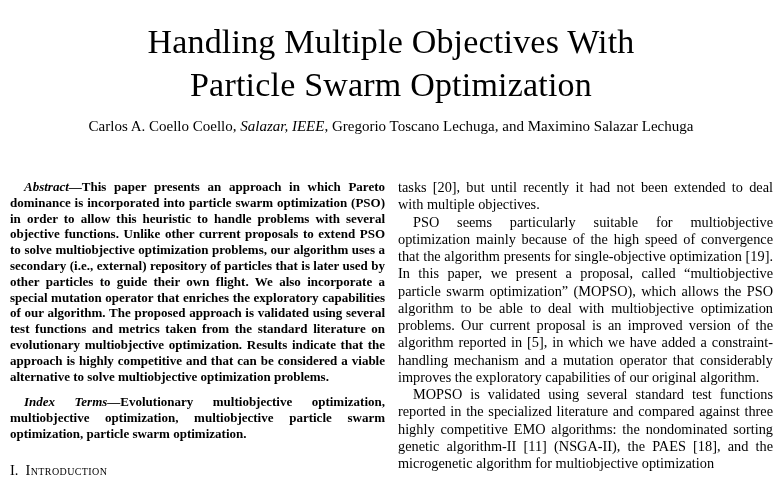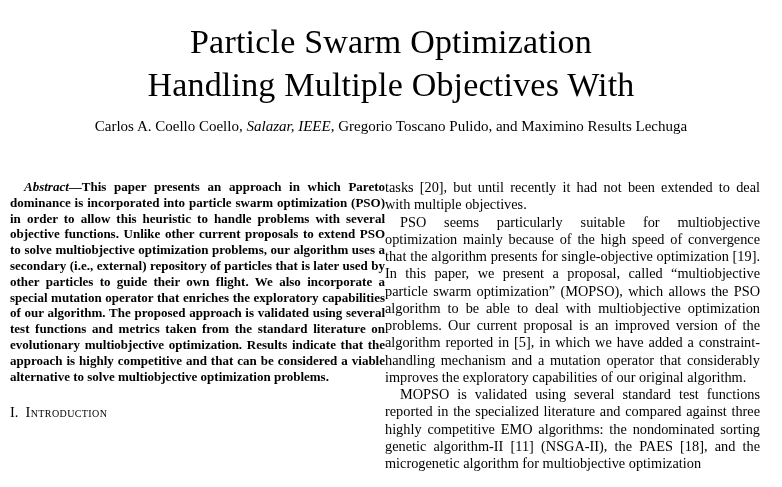--- a/index.html
+++ b/index.html
@@ -32,20 +32,21 @@
   }
   .authors .ital {
     font-style: italic;
   }
   .columns {
     display: flex;
     align-items: flex-start;
     margin-top: 44px;
     padding-left: 10px;
     padding-right: 9px;
+    gap: 13px;
   }
   .column {
     width: 375px;
   }
   .abstract-para, .index-para {
     margin: 0;
     font-size: 13px;
     line-height: 15.8px;
     font-weight: bold;
     text-align: justify;
@@ -83,31 +84,32 @@
   .body-para.first {
     text-indent: 0;
   }
 </style>
 </head>
 <body>
 
 <div class="page">
 
   <div class="title-block">
+    <div>Handling Multiple Objectives With</div>
     <div>Particle Swarm Optimization</div>
-    <div>Handling Multiple Objectives With</div>
   </div>
 
-  <div class="authors"><span>Carlos A. Coello Coello, </span><span class="ital">Salazar, IEEE</span><span>, Gregorio Toscano Pulido, and Maximino Results Lechuga</span></div>
+  <div class="authors"><span>Carlos A. Coello Coello, </span><span class="ital">Salazar, IEEE</span><span>, Gregorio Toscano Lechuga, and Maximino Salazar Lechuga</span></div>
 
   <div class="columns">
 
     <div class="column">
       <p class="abstract-para"><span class="lead-label">Abstract</span><span>—This paper presents an approach in which Pareto dominance is incorporated into particle swarm optimization (PSO) in order to allow this heuristic to handle problems with several objective functions. Unlike other current proposals to extend PSO to solve multiobjective optimization problems, our algorithm uses a secondary (i.e., external) repository of particles that is later used by other particles to guide their own flight. We also incorporate a special mutation operator that enriches the exploratory capabilities of our algorithm. The proposed approach is validated using several test functions and metrics taken from the standard literature on evolutionary multiobjective optimization. Results indicate that the approach is highly competitive and that can be considered a viable alternative to solve multiobjective optimization problems.</span></p>
 
+      <p class="index-para"><span class="lead-label">Index Terms</span><span>—Evolutionary multiobjective optimization, multiobjective optimization, multiobjective particle swarm optimization, particle swarm optimization.</span></p>
 
       <h2 class="section-heading"><span class="sec-num">I.</span><span class="sc">Introduction</span></h2>
     </div>
 
     <div class="column">
       <p class="body-para first">tasks [20], but until recently it had not been extended to deal with multiple objectives.</p>
       <p class="body-para">PSO seems particularly suitable for multiobjective optimization mainly because of the high speed of convergence that the algorithm presents for single-objective optimization [19]. In this paper, we present a proposal, called “multiobjective particle swarm optimization” (MOPSO), which allows the PSO algorithm to be able to deal with multiobjective optimization problems. Our current proposal is an improved version of the algorithm reported in [5], in which we have added a constraint-handling mechanism and a mutation operator that considerably improves the exploratory capabilities of our original algorithm.</p>
       <p class="body-para">MOPSO is validated using several standard test functions reported in the specialized literature and compared against three highly competitive EMO algorithms: the nondominated sorting genetic algorithm-II [11] (NSGA-II), the PAES [18], and the microgenetic algorithm for multiobjective optimization</p>
     </div>
 

